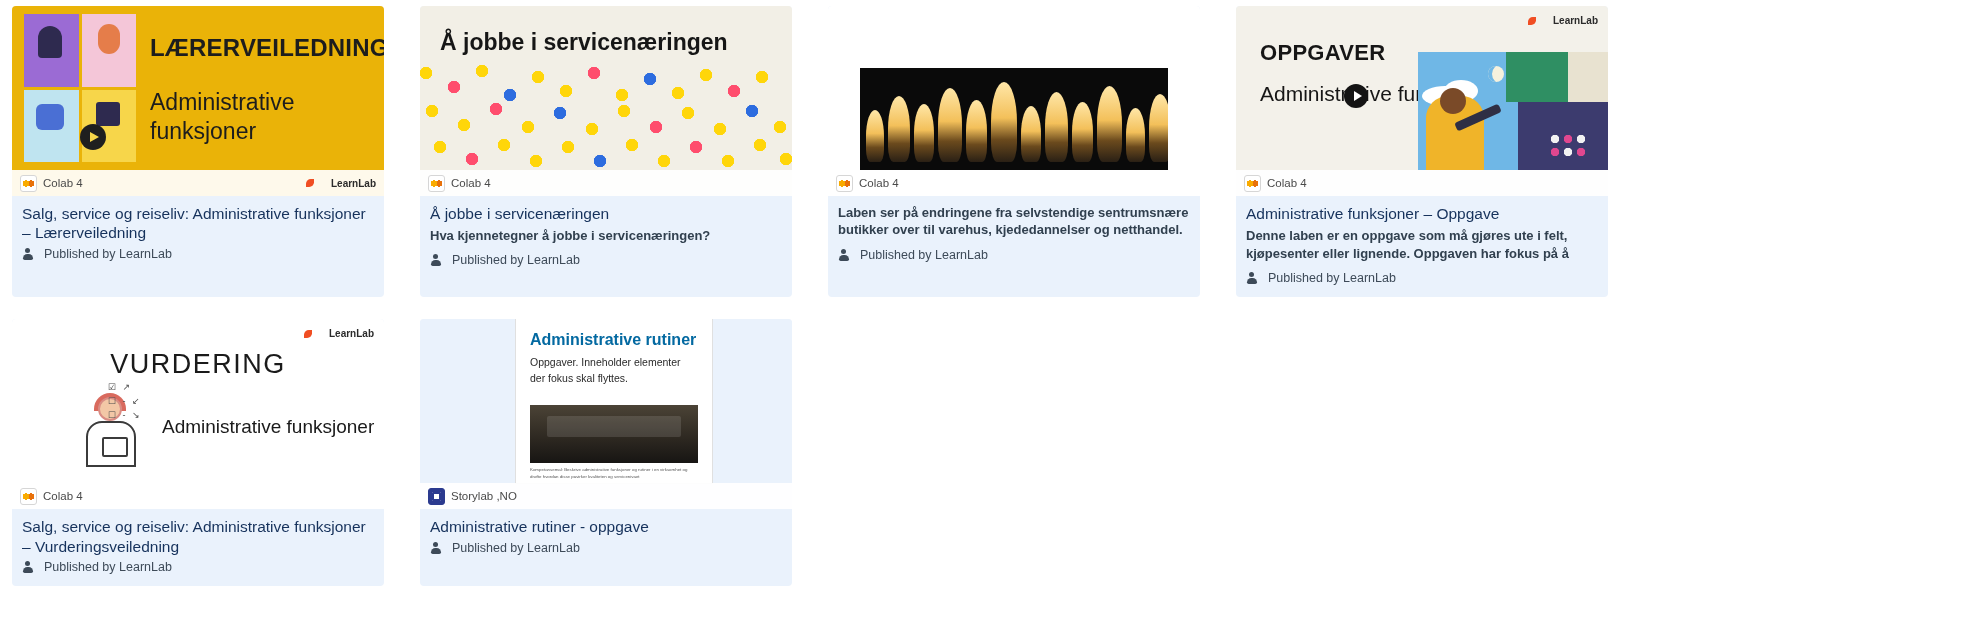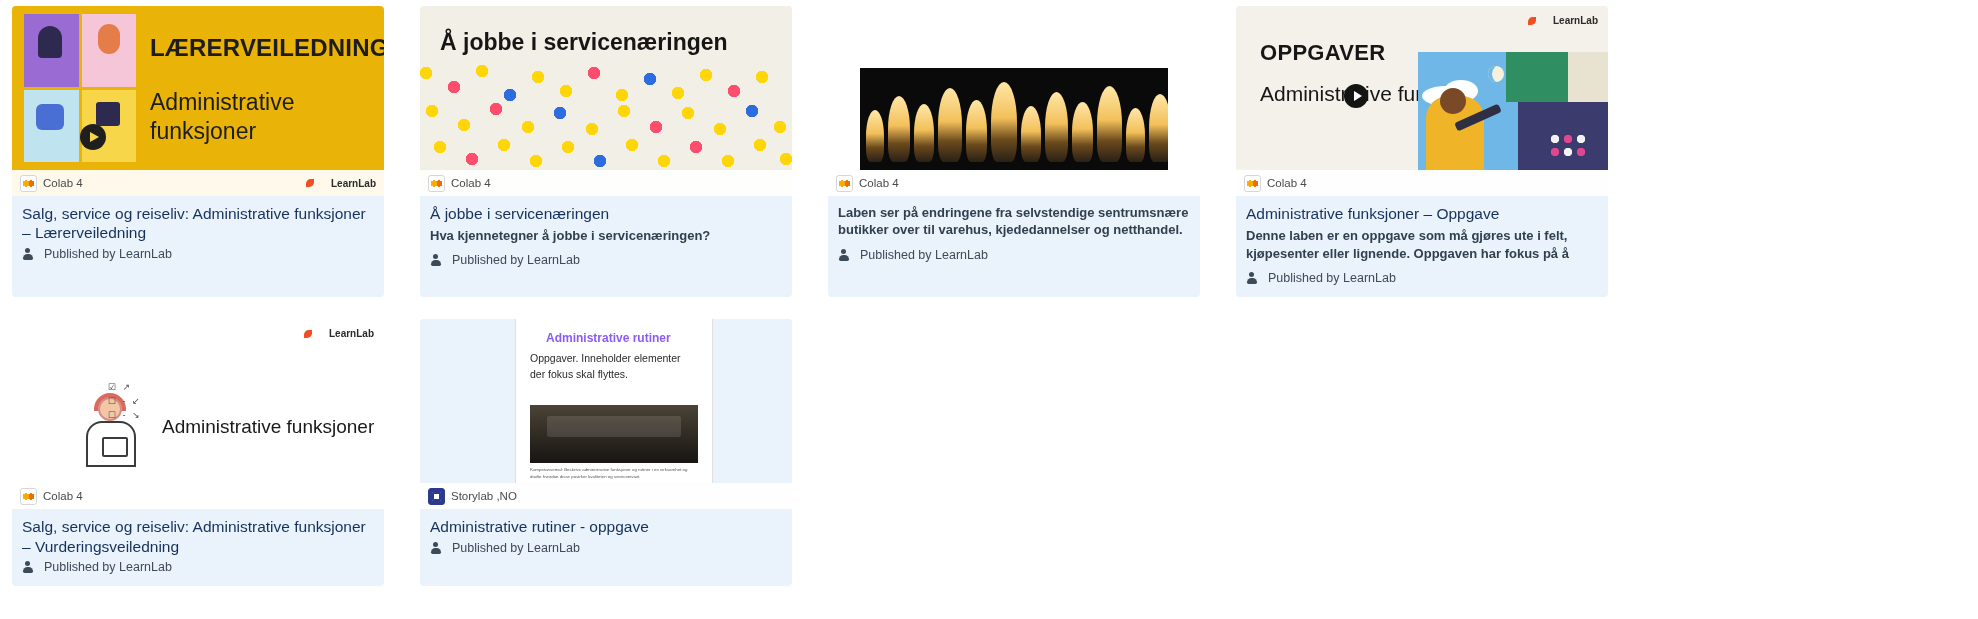--- a/index.html
+++ b/index.html
@@ -370,21 +370,21 @@
 
   
   .card6 .card-thumb { background: #eaf2fc; }
   .t6 .doc {
     position: absolute; left: 96px; top: 0; width: 196px; height: 164px;
     background: #ffffff;
     box-shadow: 0 0 0 1px #e0e0e0;
     padding: 12px 14px;
   }
   .t6 .doc-title {
-    font-size: 12px; font-weight: 700; color: #8b5cf6; margin-bottom: 6px; margin-left: 16px;
+    font-size: 16px; font-weight: 700; color: #0369a1; margin-bottom: 6px;
   }
   .t6 .doc-text {
     font-size: 10.5px; color: #2a2a2a; line-height: 1.45;
   }
   .t6 .doc-photo {
     position: absolute; left: 14px; right: 14px; top: 86px; height: 58px;
     background: linear-gradient(180deg, #4b4336 0%, #2c2720 60%, #171513 100%);
   }
   .t6 .doc-photo::after {
     content: ""; position: absolute; left: 10%; top: 18%;
@@ -517,20 +517,21 @@
       </div>
     </div>
   </div>
 
   <div class="card card5">
     <div class="card-thumb t5">
       <div class="ll-logo on-thumb">
         <span class="leaf"></span>
         <span>LearnLab</span>
       </div>
+      <div class="heading">VURDERING</div>
       <div class="figure">
         <div class="fig-hair"></div>
         <div class="fig-head"></div>
         <div class="fig-body"></div>
         <div class="fig-clipboard"></div>
       </div>
       <div class="checklist">
         <span>☑ ↗</span>
         <span>☐ - ↙</span>
         <span>☐ - ↘</span>

